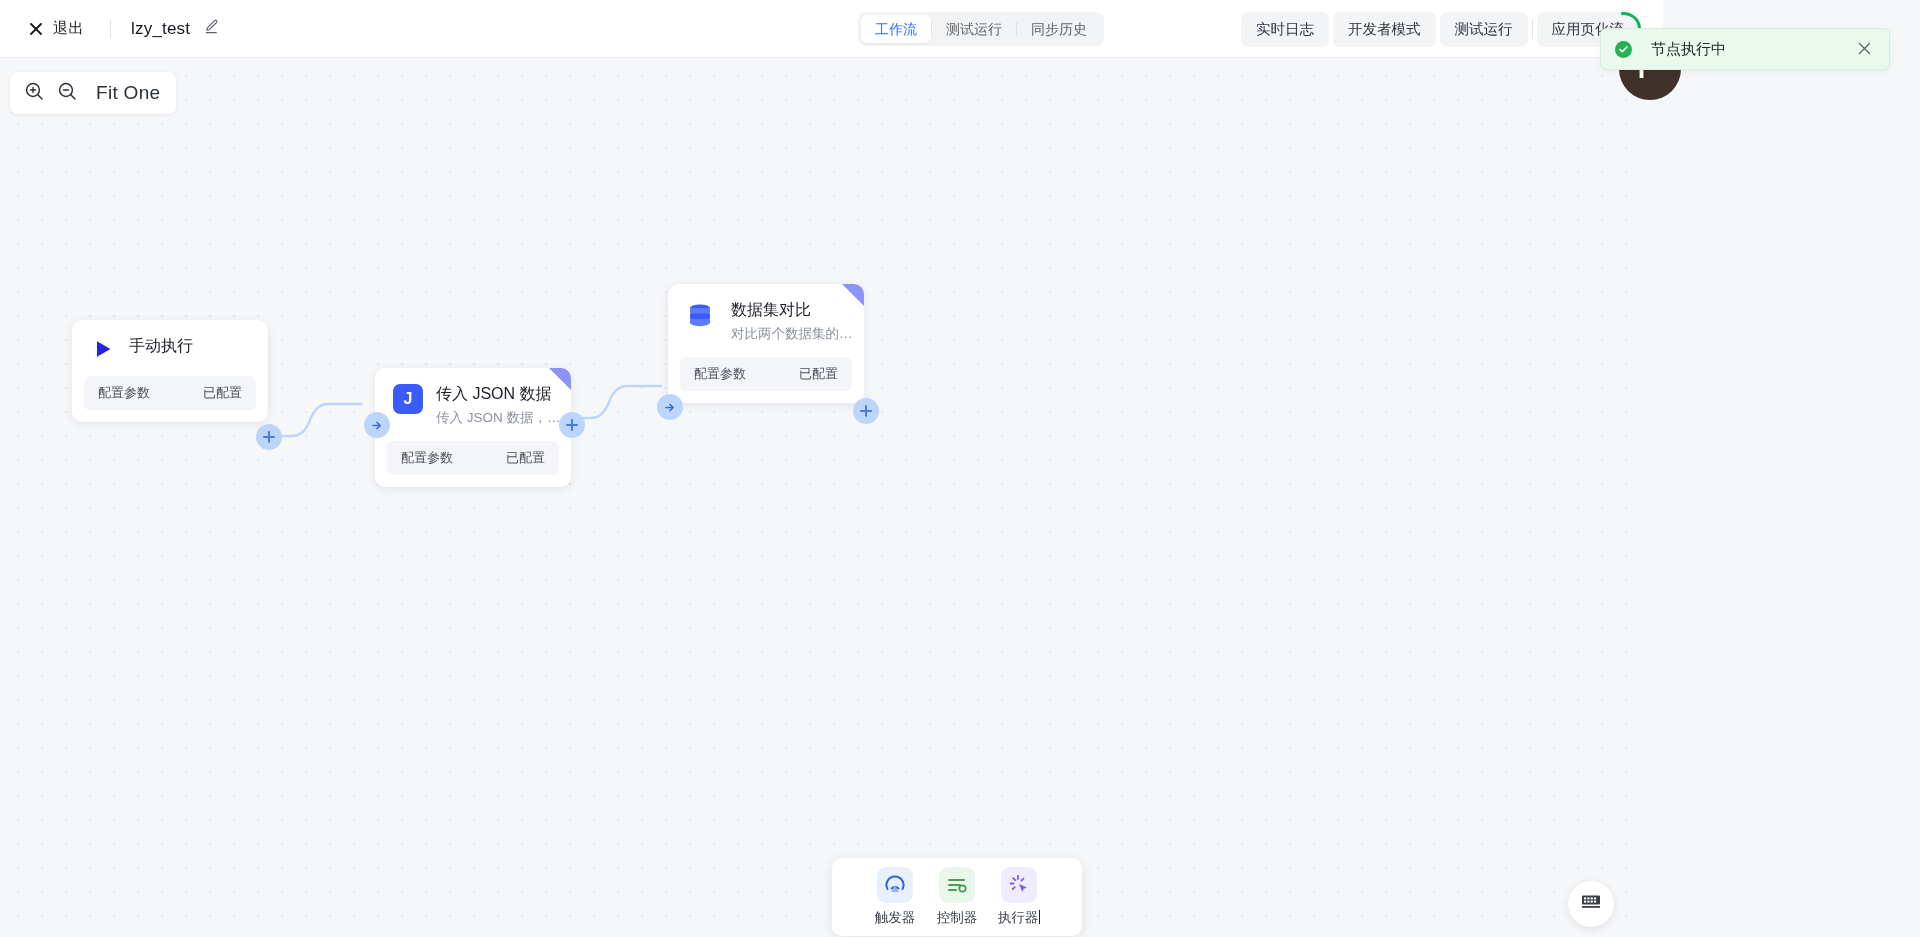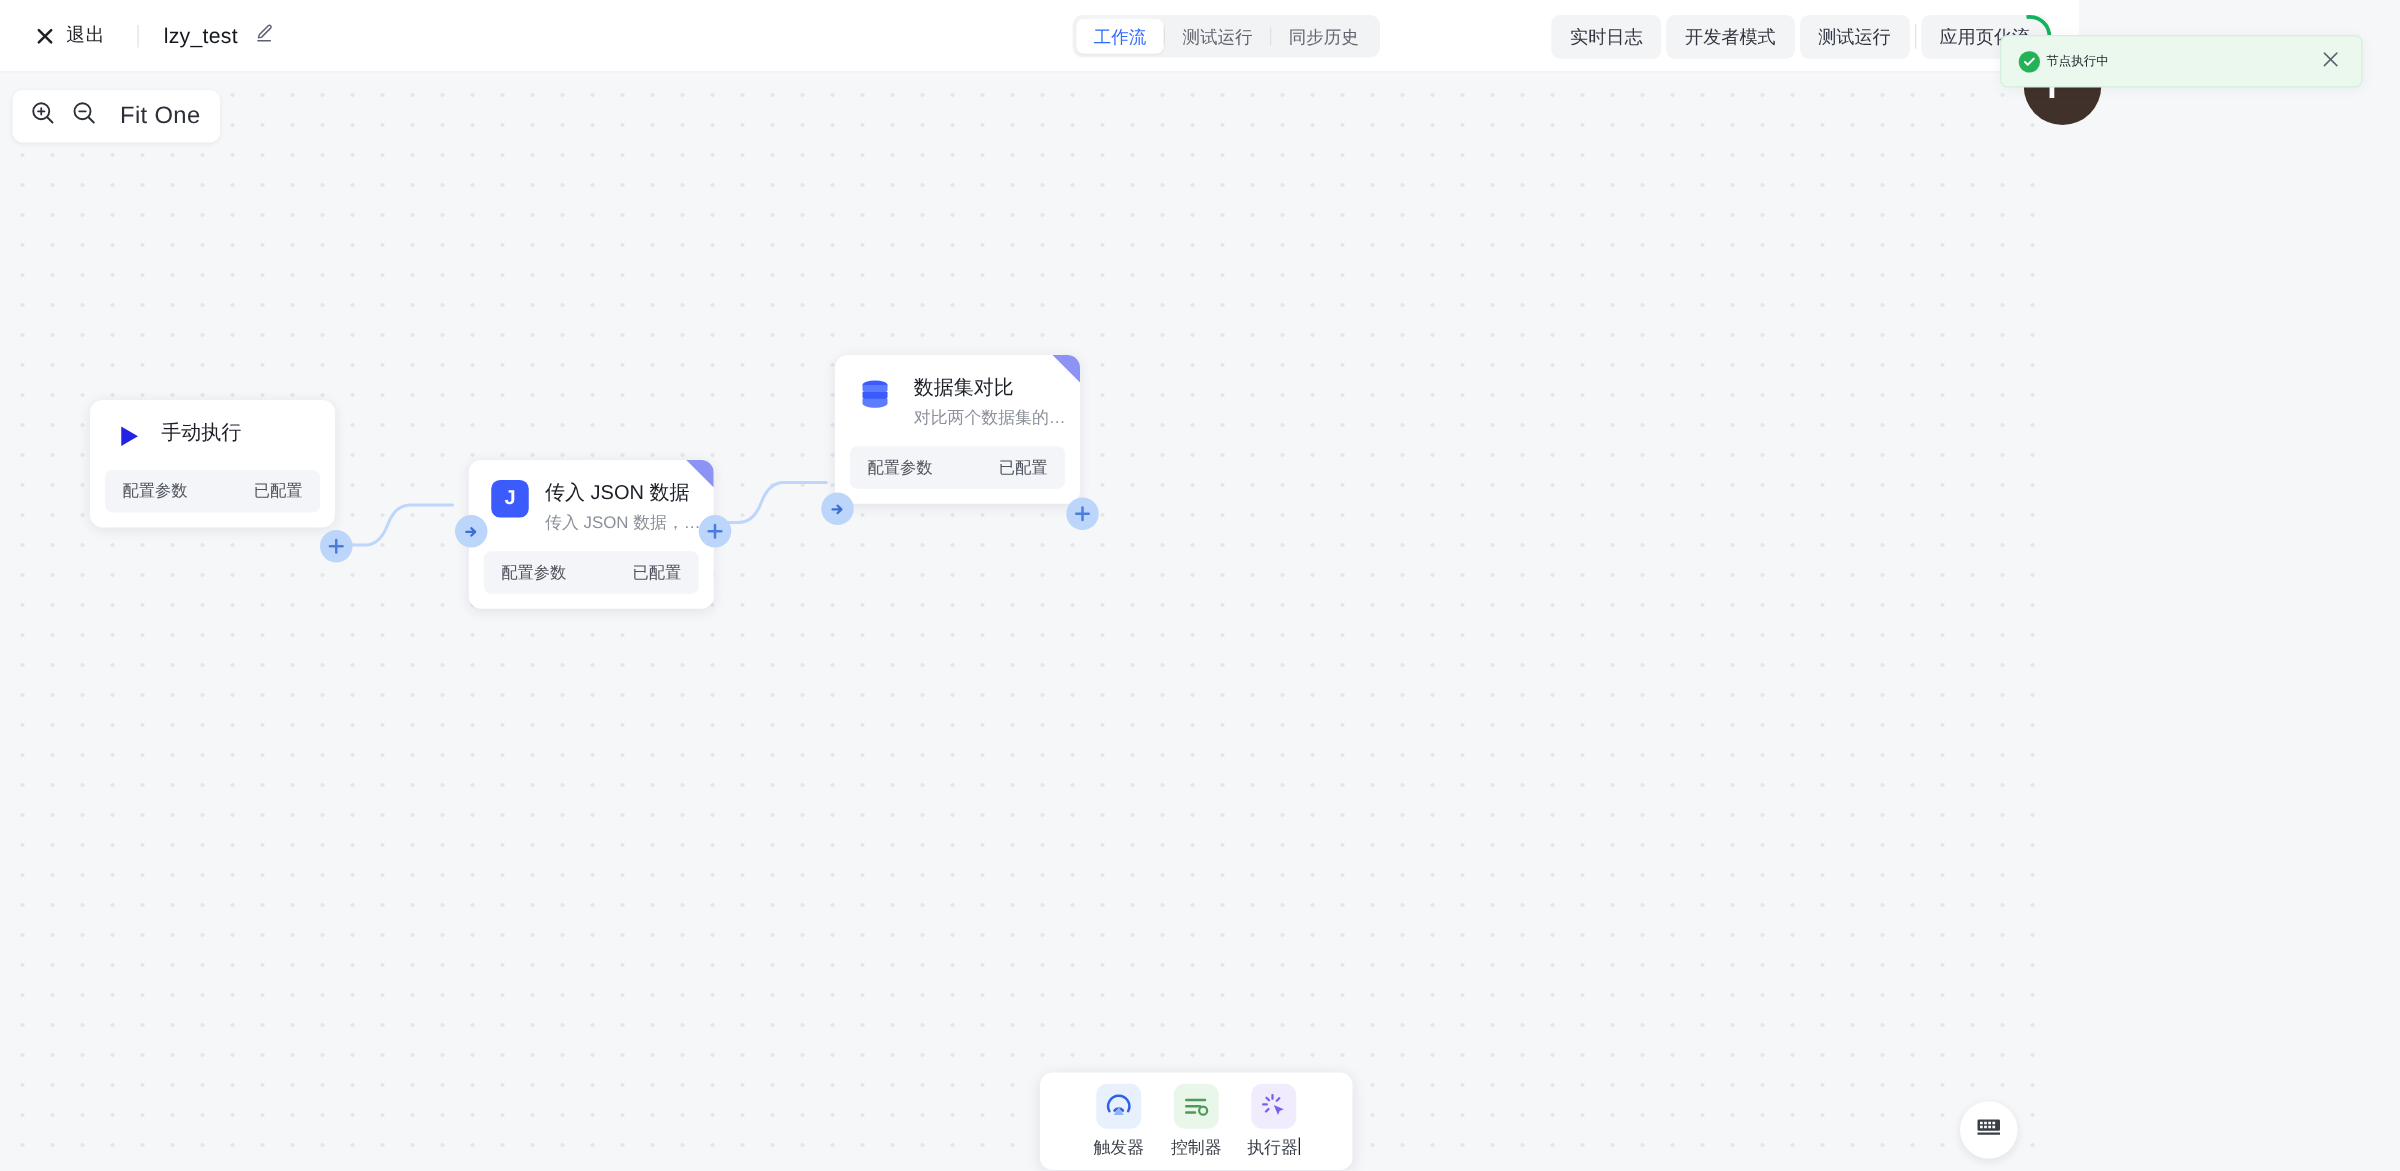--- a/index.html
+++ b/index.html
@@ -80,21 +80,21 @@
     border-radius: 6px;
     display:flex; align-items:center; padding: 0 14px;
     box-shadow: 0 2px 10px rgba(0,0,0,.05);
     z-index: 70;
   }
   .toast-check {
     width:17px; height:17px; border-radius:50%; background:#23b356;
     display:flex; align-items:center; justify-content:center; flex:0 0 auto;
   }
   .toast-check svg { display:block; }
-  .toast-text { font-size:10px; color:#23282f; margin-left:5px; flex:1; }
+  .toast-text { font-size:15px; color:#23282f; margin-left:19px; flex:1; }
   .toast-close { cursor:pointer; color:#5c6168; font-size:15px; line-height:1; padding:4px; }
 
   
   .spinner-ring {
     position:absolute; top: 12px; right: 22px;
     width: 34px; height: 34px; border-radius:50%;
     border: 3px solid transparent; border-top-color:#13b25c; border-right-color:#13b25c;
     transform: rotate(35deg);
     z-index: 50;
   }

